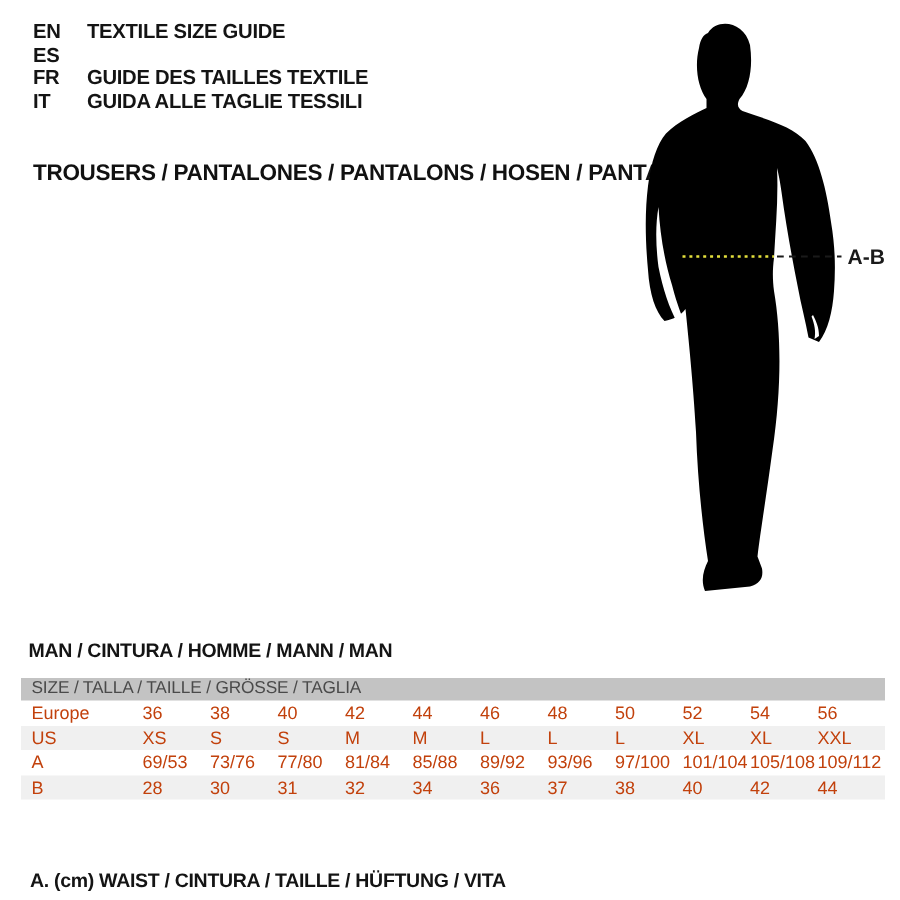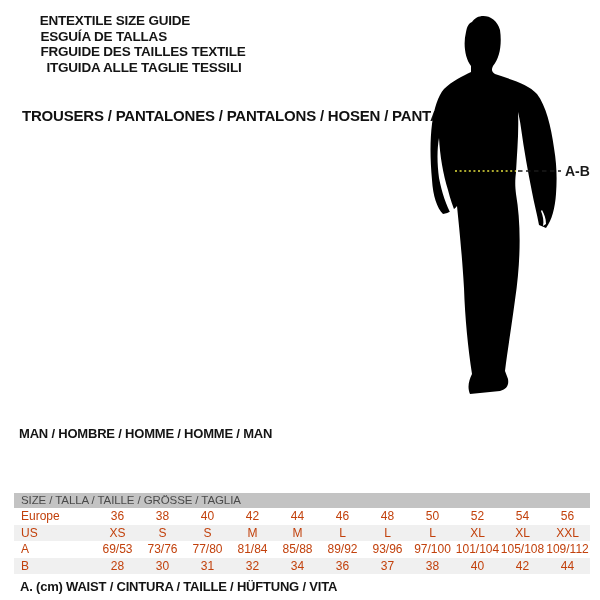--- a/index.html
+++ b/index.html
@@ -12,74 +12,73 @@
     overflow:hidden;
   }
 
   
   .lang-block { position:absolute; left:22px; top:13px; }
   .lang-row { display:flex; height:15.6px; line-height:15.6px; }
   .lang-code, .lang-label {
     font-size:13.5px; font-weight:700; letter-spacing:-0.2px; color:#141414;
     white-space:nowrap;
   }
-  .lang-code { width:36px;text-align:right; }
+  .lang-code { width:36px; }
 
   .garment-title {
     position:absolute; left:22px; top:107px;
     font-size:15px; font-weight:700; letter-spacing:-0.2px; color:#111;
     white-space:nowrap;
   }
 
   
   .figure-wrap { position:absolute; left:410px; top:8px; width:190px; height:400px; }
 
   
   .section-title {
     position:absolute; left:19px; top:426px;
     font-size:13px; font-weight:700; letter-spacing:-0.2px; color:#141414;
     white-space:nowrap;
   }
 
   
-  .size-table { position:absolute; left:14px; top:452px; width:576px;margin-top:41px; }
+  .size-table { position:absolute; left:14px; top:452px; width:576px; }
   .table-header {
     height:15px; line-height:15px;
     background:#c3c3c3; color:#4a4a4a;
     font-size:11.5px; letter-spacing:-0.1px;
     padding-left:7px; white-space:nowrap;
   }
   .t-row {
     display:grid;
     grid-template-columns:81px repeat(11, 1fr);
     height:16.5px; line-height:16.5px;
     font-size:12px; color:#c2410c;
   }
   .t-row.alt { background:#f0f0f0; }
   .t-label { padding-left:7px; text-align:left; }
-  .t-cell { text-align:center; white-space:nowrap; }
+  .t-cell { text-align:left; white-space:nowrap; }
 
   
   .footnotes { position:absolute; left:20px; top:552px;margin-top:26px; }
   .footnote {
     font-size:13px; font-weight:700; letter-spacing:-0.2px; color:#141414;
     line-height:18px; white-space:nowrap;
   }
 </style>
 </head>
 <body>
 
 <div class="lang-block">
   <div class="lang-row">
     <span class="lang-code">EN</span>
     <span class="lang-label">TEXTILE SIZE GUIDE</span>
   </div>
   <div class="lang-row">
     <span class="lang-code">ES</span>
-    <span class="lang-label">GUÍA DE TALLAS</span>
   </div>
   <div class="lang-row">
     <span class="lang-code">FR</span>
     <span class="lang-label">GUIDE DES TAILLES TEXTILE</span>
   </div>
   <div class="lang-row">
     <span class="lang-code">IT</span>
     <span class="lang-label">GUIDA ALLE TAGLIE TESSILI</span>
   </div>
 </div>
@@ -131,21 +130,21 @@
     <path fill="#ffffff" d="
       M131,203 C133,208 134,213 133,218 L136,216 C136,210 134,206 132,202 Z"></path>
 
     <line x1="45" y1="163" x2="106" y2="163" stroke="#e3df3c" stroke-width="1.6" stroke-dasharray="2 2.6"></line>
 
     <line x1="108" y1="163" x2="151" y2="163" stroke="#1a1a1a" stroke-width="1.3" stroke-dasharray="4.5 3.5"></line>
     <text x="155" y="168" font-size="14" font-weight="700" fill="#1a1a1a" font-family="Liberation Sans, sans-serif">A-B</text>
   </svg>
 </div>
 
-<div class="section-title">MAN / HOMBRE / HOMME / HOMME / MAN</div>
+<div class="section-title">MAN / CINTURA / HOMME / MANN / MAN</div>
 
 <div class="size-table">
   <div class="table-header">SIZE / TALLA / TAILLE / GRÖSSE / TAGLIA</div>
 
   <div class="t-row">
     <span class="t-label">Europe</span>
     <span class="t-cell">36</span>
     <span class="t-cell">38</span>
     <span class="t-cell">40</span>
     <span class="t-cell">42</span>

